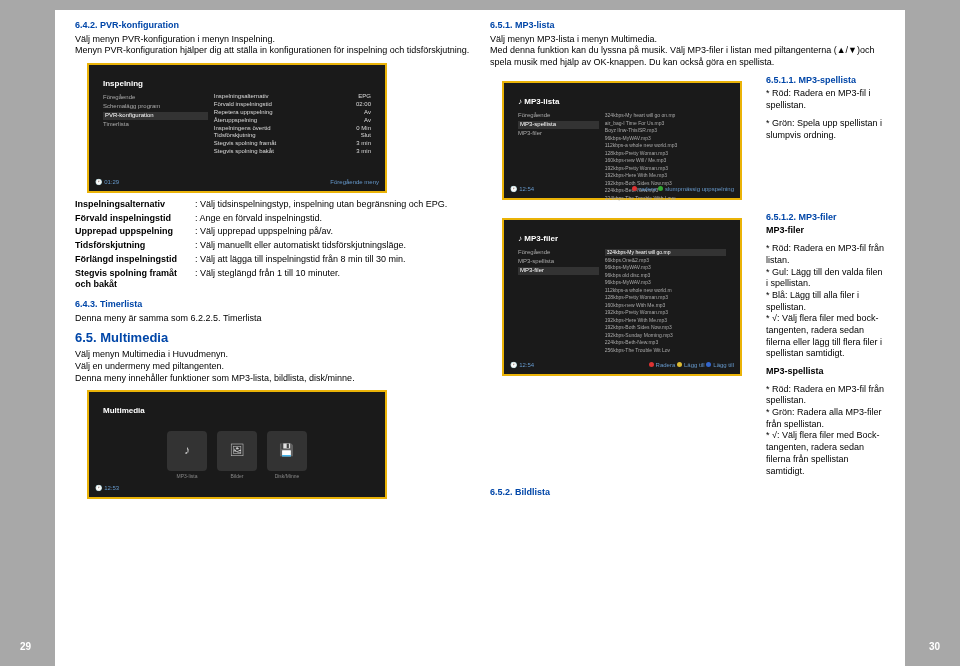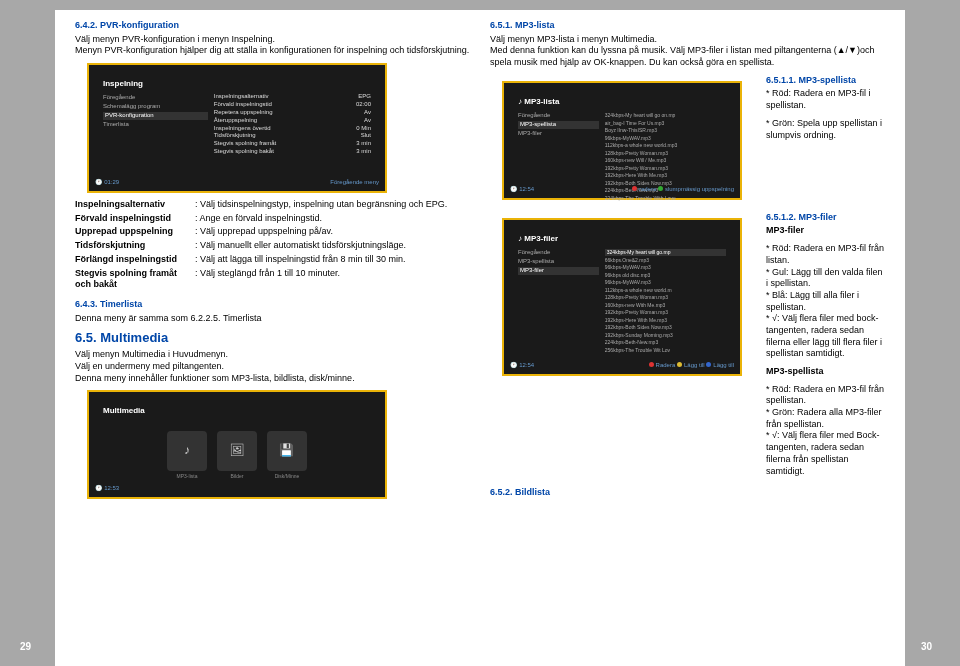--- a/index.html
+++ b/index.html
@@ -20,21 +20,21 @@
   .sshot-list-item.hl { color: #fff; background: #333; padding: 0 2px; }
   .sshot-val { display: flex; justify-content: space-between; gap: 4px; }
   .sshot-footer { position: absolute; bottom: 4px; left: 6px; right: 6px; display: flex; justify-content: space-between; color: #69c; font-size: 6px; }
   .dot { width: 5px; height: 5px; border-radius: 50%; display: inline-block; margin-right: 2px; }
   .red { background: #d33; } .yellow { background: #db3; } .green { background: #3a3; } .blue { background: #36c; }
   .def-table { display: grid; grid-template-columns: 120px 1fr; row-gap: 2px; margin: 4px 0 8px 0; }
   .def-label { font-weight: bold; }
   .def-value::before { content: ': '; }
   .page-num { position: absolute; bottom: 14px; color: #fff; font-size: 10px; font-weight: bold; }
   .page-num.left { left: 20px; }
-  .page-num.right { right: 28px; }
+  .page-num.right { right: 20px; }
   .mm-row { display: flex; gap: 10px; align-items: center; justify-content: center; margin-top: 14px; }
   .mm-icon { width: 40px; height: 40px; background: #333; border-radius: 4px; display: flex; align-items: center; justify-content: center; color: #ccc; font-size: 12px; }
   .mm-label { color: #888; font-size: 5px; text-align: center; margin-top: 2px; }
 </style>
 </head>
 <body>
 
 <div class="page">
   <div class="content">
 

